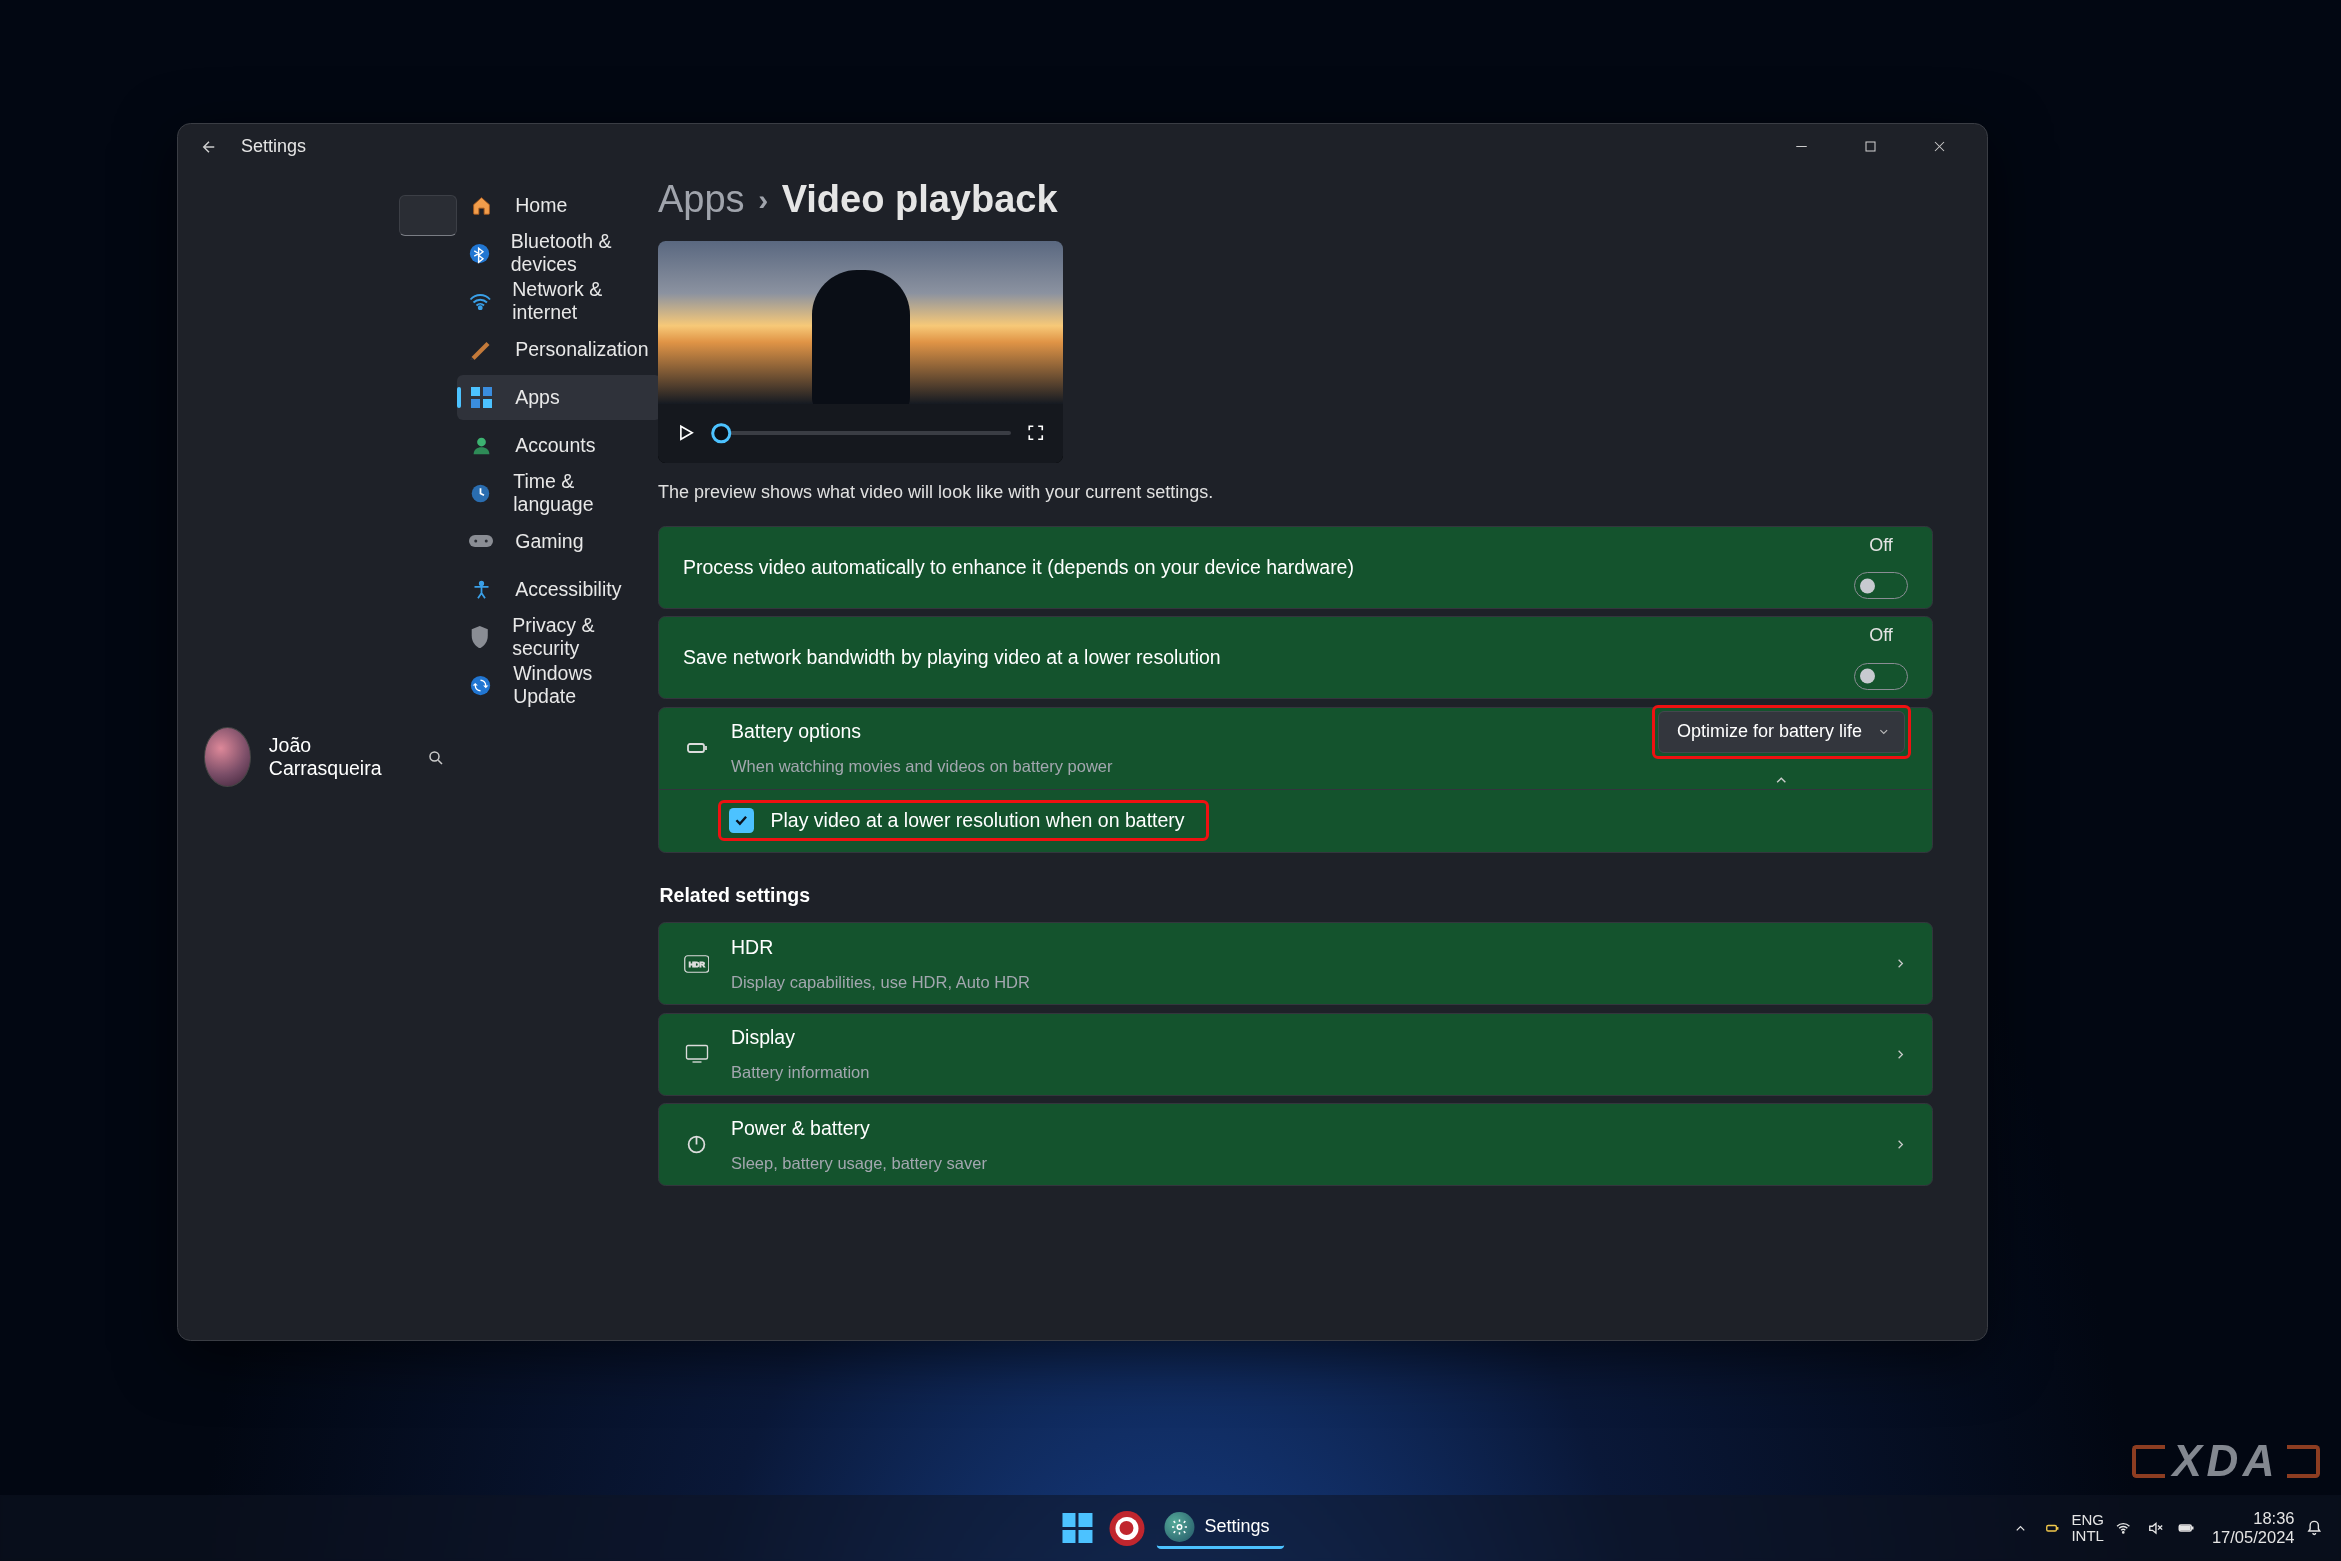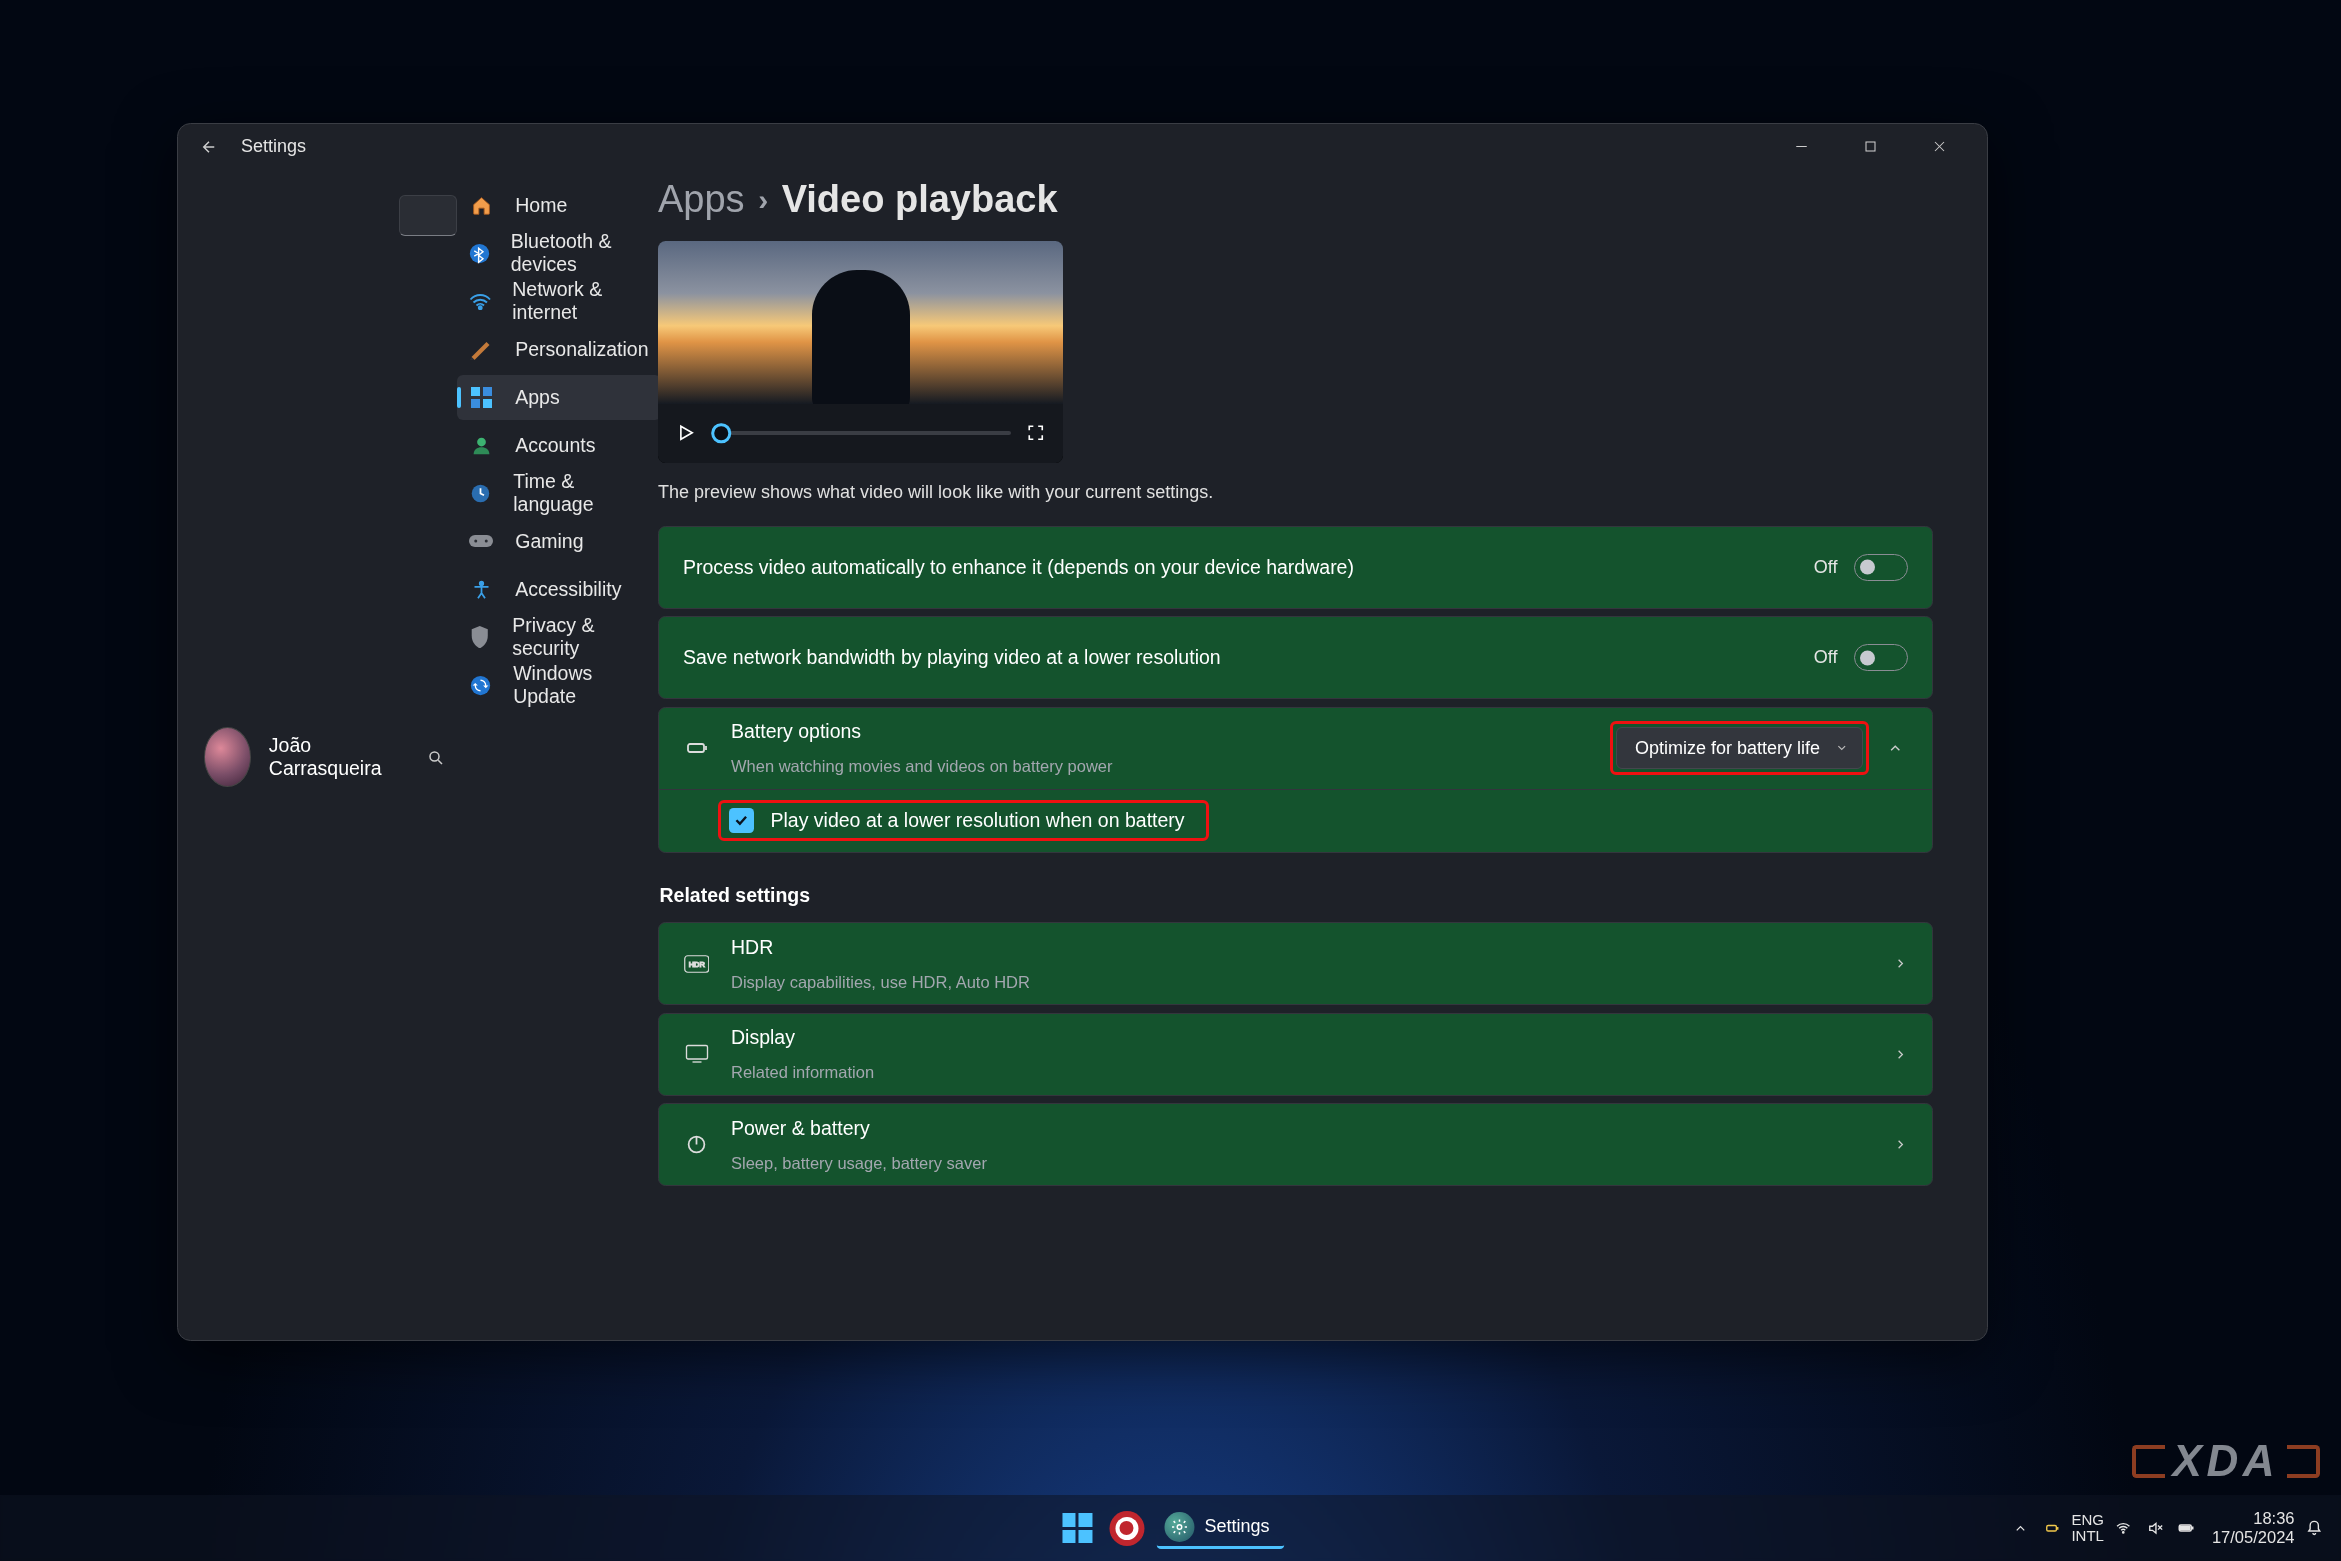--- a/index.html
+++ b/index.html
@@ -46,21 +46,21 @@
 .preview .thumb { position:absolute; left:10.5px; top:50%; transform:translate(-50%,-50%); width:19.5px; height:19.5px; border-radius:50%; background:#0a0e16; border:3.8px solid #4cc2ff; }
 .preview .full { color:#fff; cursor:pointer; }
 .caption { font-size:18px; color:#e0e0e0; margin:19.5px 0 22.5px 0; }
 
 .card { background:#14532d; border:0.8px solid #33363d; border-radius:7.5px; margin-bottom:7.5px; }
 .row { display:flex; align-items:center; padding:0 24px; min-height:81px; gap:21px; }
 .row .ricon { width:27px; display:flex; justify-content:center; color:#dcdcdc; }
 .row .texts { flex:1; }
 .row .t1 { font-size:19.5px; color:#fff; }
 .row .t2 { font-size:16.5px; color:#a3a7af; margin-top:14px; }
-.row .ctrl-r { display:flex; align-items:center; gap:16.5px; }
+.row .ctrl-r { display:flex; align-items:center; gap:16.5px;flex-direction:column; }
 .row .state { font-size:18px; color:#e5e5e5; }
 
 .toggle { width:54px; height:27px; border-radius:13.5px; border:1.5px solid #8a8d94; background:transparent; position:relative; cursor:pointer; }
 .toggle::after { content:""; position:absolute; left:4.5px; top:50%; transform:translateY(-50%); width:15px; height:15px; border-radius:50%; background:#c7cad0; }
 
 .dropdown { height:42px; padding:0 13.5px 0 18px; background:#33363d; border:0.8px solid #44474e; border-radius:6px; display:flex; align-items:center; gap:15px; color:#fff; font-size:18px; cursor:pointer; }
 .dropdown .dd-chev { color:#bbb; }
 
 .expand-chev { color:#ccc; cursor:pointer; padding:0 4.5px; }
 
@@ -371,21 +371,21 @@
           <div class="card">
             <div class="row">
               <div class="ricon">
                 <svg width="24" height="19.5" viewBox="0 0 32 26" fill="none" stroke="currentColor" stroke-width="1.8">
                   <rect x="2" y="2" width="28" height="18" rx="2"></rect>
                   <line x1="10" y1="24" x2="22" y2="24"></line>
                 </svg>
               </div>
               <div class="texts">
                 <div class="t1">Display</div>
-                <div class="t2">Related information</div>
+                <div class="t2">Battery information</div>
               </div>
               <div class="link-chev">
                 <svg width="15" height="15" viewBox="0 0 24 24" fill="none" stroke="currentColor" stroke-width="2">
                   <polyline points="9 6 15 12 9 18"></polyline>
                 </svg>
               </div>
             </div>
           </div>
           <div class="card">
             <div class="row">

